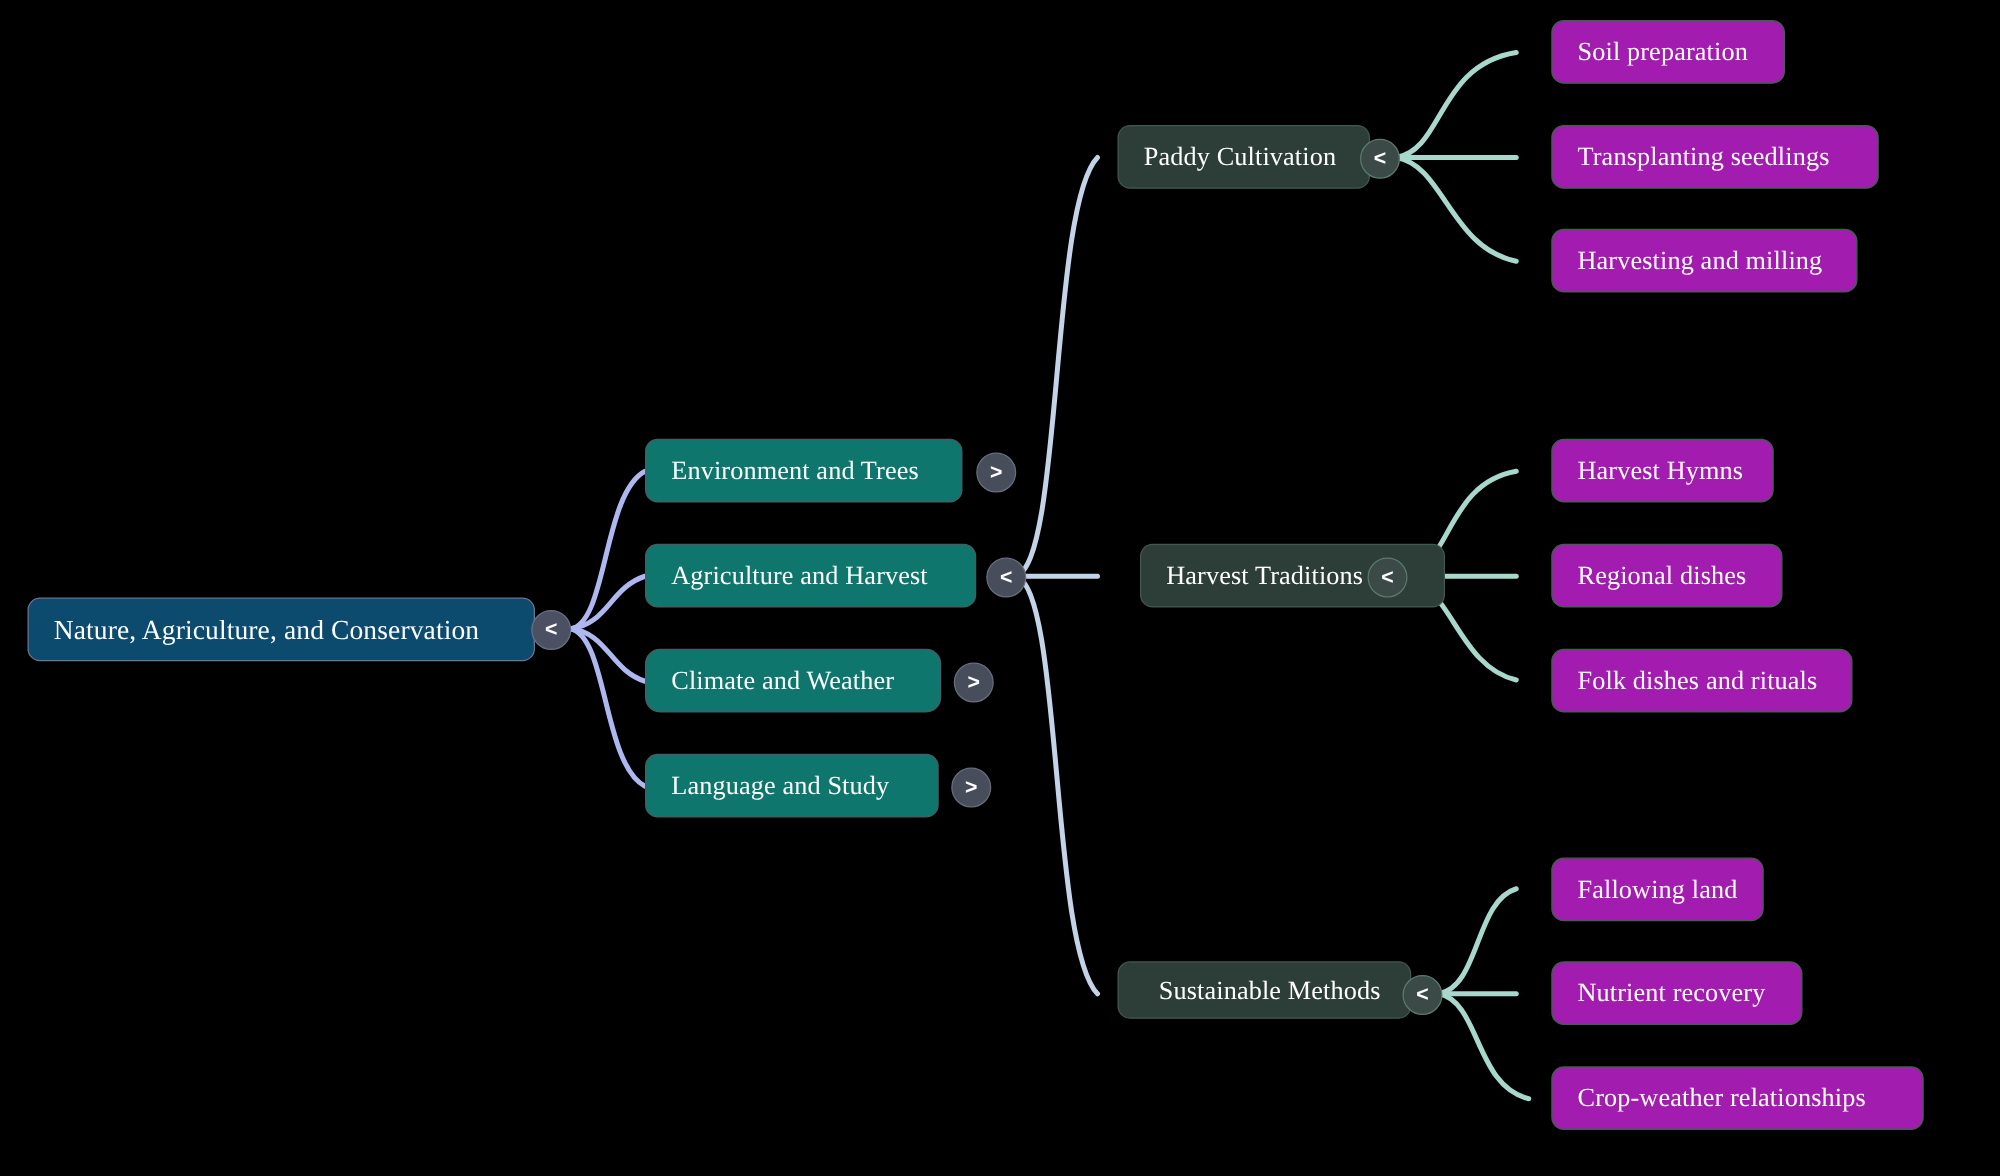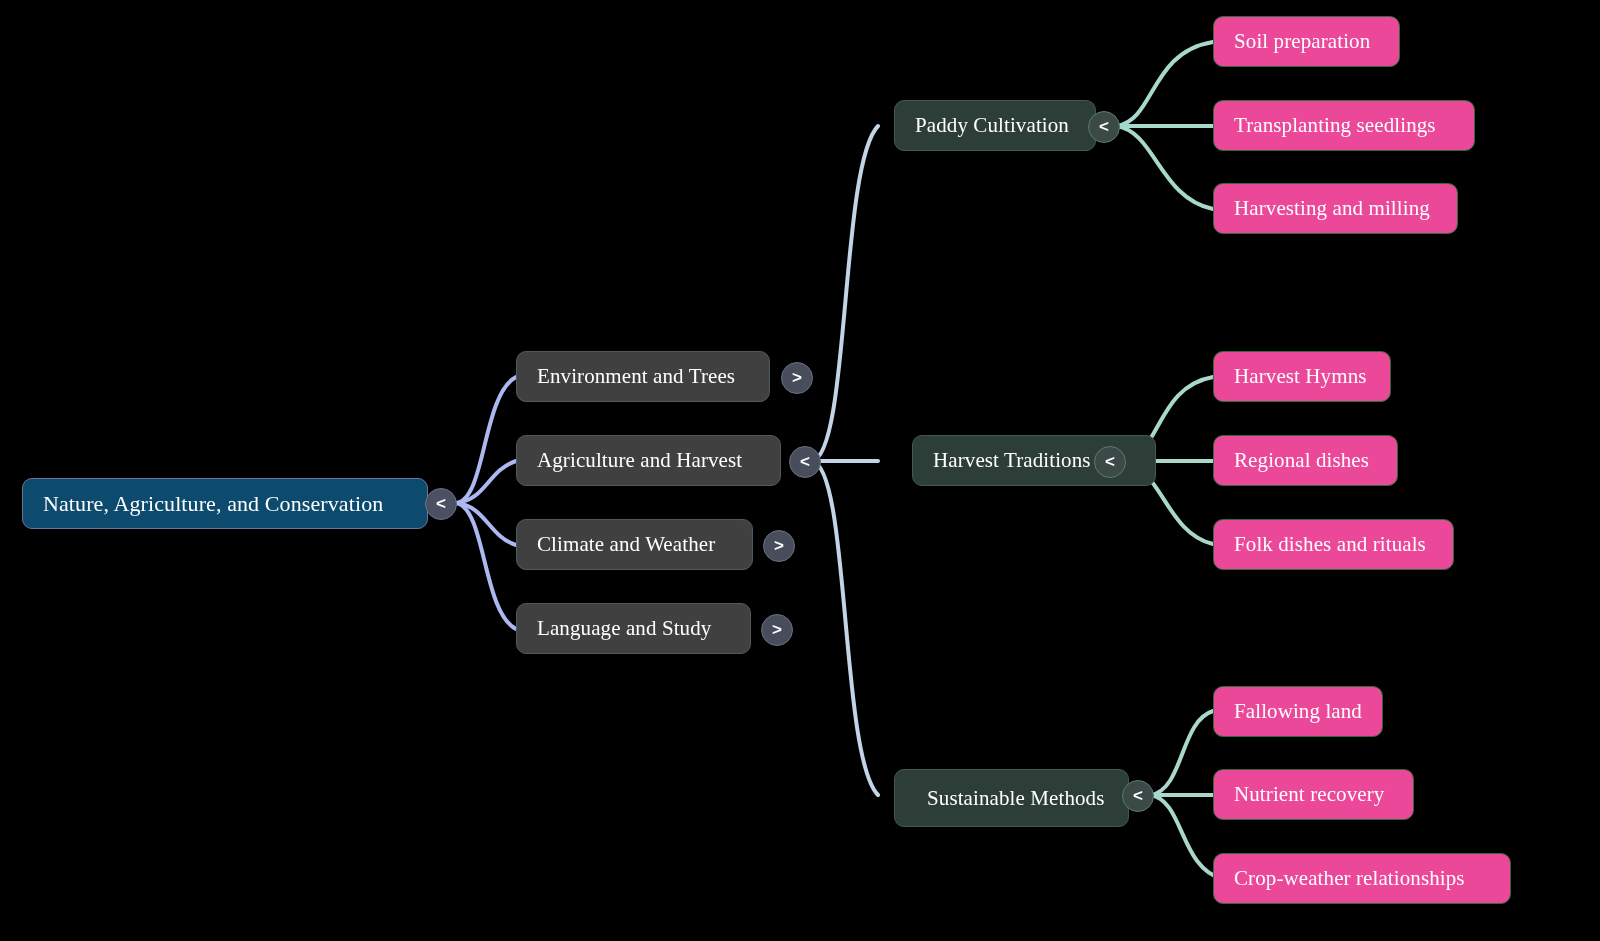--- a/index.html
+++ b/index.html
@@ -36,31 +36,32 @@
     padding: 0 20px;
     line-height: 1;
     z-index: 3;
   }
   .node.root {
     background: #0c4a6e;
     border: 1px solid #6d7395;
     font-size: 22px;
   }
   .node.branch {
-    background: #404040;
+    background: #0f766e;
     border: 1px solid #4c5a61;
   }
   .node.mid {
     background: #2d3e39;
     border: 1px solid #3f5a50;
     margin-left: 16px;
   }
   .node.leaf {
-    background: #ec4899;
+    background: #a21caf;
     border: 1px solid #2f6b3e;
+    margin-left: 28px;
   }
   .toggle {
     position: absolute;
     width: 30px;
     height: 30px;
     border-radius: 50%;
     display: flex;
     align-items: center;
     justify-content: center;
     font-family: "Liberation Sans", sans-serif;
@@ -132,21 +133,21 @@
     <span>&gt;</span>
   </div>
 
   <div class="node branch" style="left:516px; top:435px; width:265px; height:51px;">
     <span>Agriculture and Harvest</span>
   </div>
   <div class="toggle slate" style="left:789px; top:446px;">
     <span>&lt;</span>
   </div>
 
-  <div class="node branch" style="left:516px; top:519px; width:237px; height:51px;">
+  <div class="node branch" style="left:516px; top:519px; width:237px; height:51px;border-radius:12px;">
     <span>Climate and Weather</span>
   </div>
   <div class="toggle slate" style="left:763px; top:530px;">
     <span>&gt;</span>
   </div>
 
   <div class="node branch" style="left:516px; top:603px; width:235px; height:51px;">
     <span>Language and Study</span>
   </div>
   <div class="toggle slate" style="left:761px; top:614px;">
@@ -180,21 +181,21 @@
   <div class="node leaf" style="left:1213px; top:351px; width:178px; height:51px;">
     <span>Harvest Hymns</span>
   </div>
   <div class="node leaf" style="left:1213px; top:435px; width:185px; height:51px;">
     <span>Regional dishes</span>
   </div>
   <div class="node leaf" style="left:1213px; top:519px; width:241px; height:51px;">
     <span>Folk dishes and rituals</span>
   </div>
 
-  <div class="node mid" style="left:878px; top:769px; width:235px; height:58px;padding-left:32px;">
+  <div class="node mid" style="left:878px; top:769px; width:235px; height:46px;padding-left:32px;">
     <span>Sustainable Methods</span>
   </div>
   <div class="toggle teal" style="left:1122px; top:780px;">
     <span>&lt;</span>
   </div>
 
   <div class="node leaf" style="left:1213px; top:686px; width:170px; height:51px;">
     <span>Fallowing land</span>
   </div>
   <div class="node leaf" style="left:1213px; top:769px; width:201px; height:51px;">

